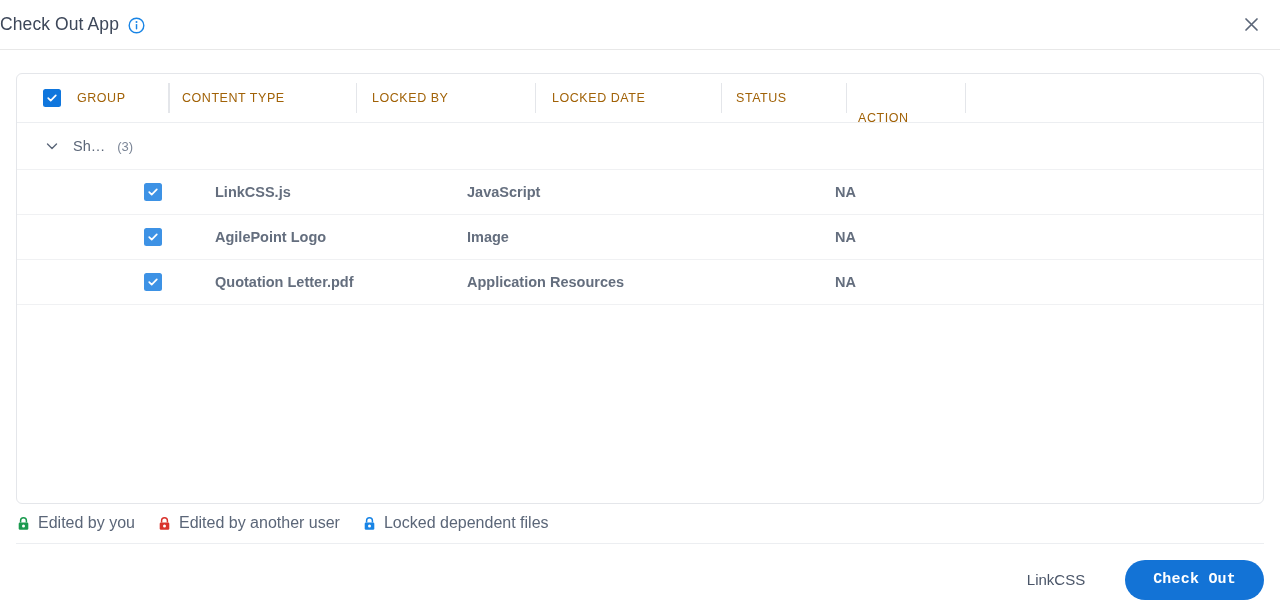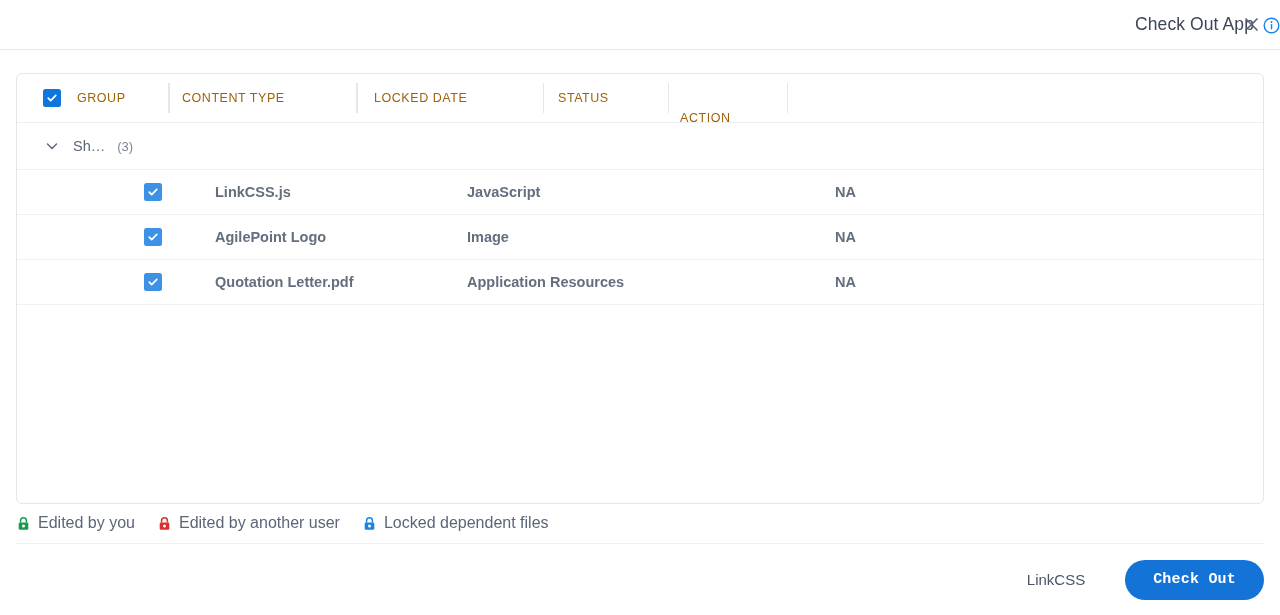--- a/index.html
+++ b/index.html
@@ -22,21 +22,21 @@
   }
 
   
   .dlg-header {
     position: relative;
     height: 50px;
     flex: 0 0 50px;
     border-bottom: 1px solid #e8e8e8;
     display: flex;
     align-items: center;
-    justify-content: flex-end;
+    justify-content: flex-start;
   }
   .dlg-title-wrap {
     display: flex;
     align-items: center;
     gap: 9px;
   }
   .dlg-title {
     font-size: 17.5px;
     color: #3d4759;
     font-weight: 400;
@@ -285,20 +285,23 @@
         </div>
         <div class="divider"></div>
 
         <div class="divider"></div>
 
         <div class="th c-type">
           <span class="th-label">CONTENT TYPE</span>
         </div>
         <div class="divider"></div>
 
+        <div class="th c-lockby">
+          <span class="th-label">LOCKED BY</span>
+        </div>
         <div class="divider"></div>
 
         <div class="th c-lockdt">
           <span class="th-label">LOCKED DATE</span>
         </div>
         <div class="divider"></div>
 
         <div class="th c-status">
           <span class="th-label">STATUS</span>
         </div>

